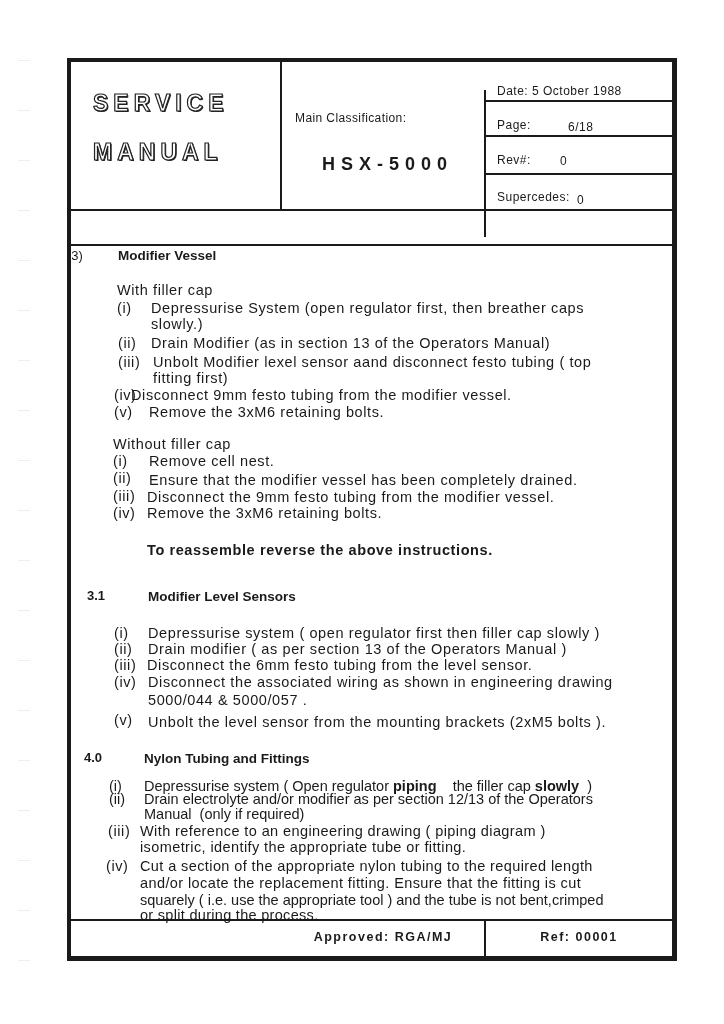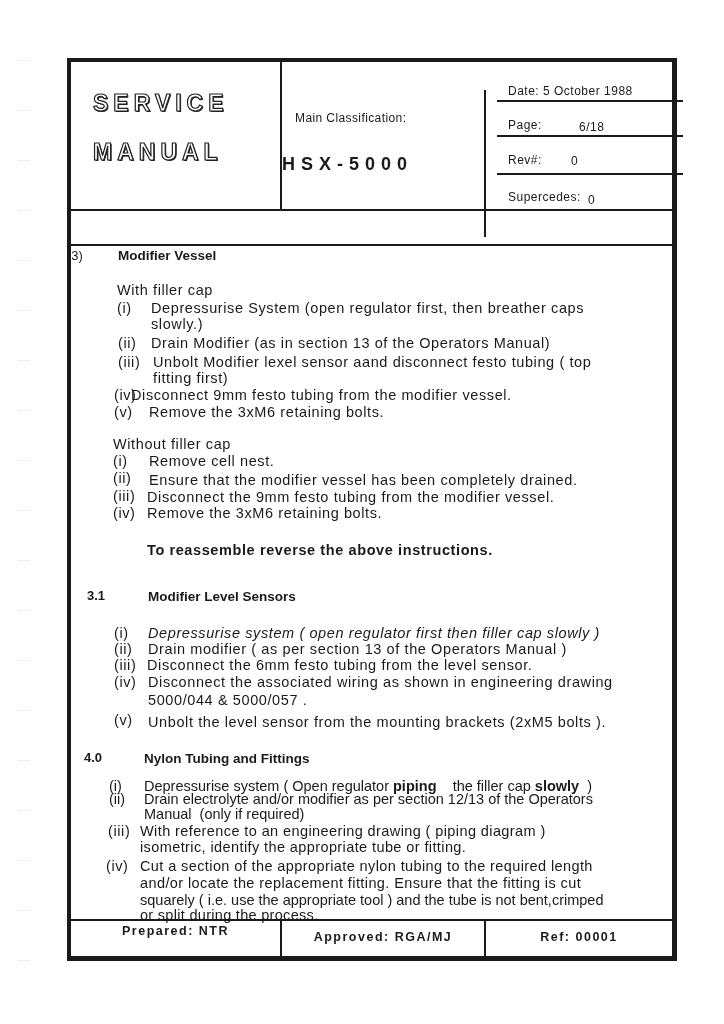--- a/index.html
+++ b/index.html
@@ -17,23 +17,23 @@
   .outline-text {
     position: absolute; left: 22px; font-family: "Liberation Sans", sans-serif; font-weight: bold;
     font-size: 23px; letter-spacing: 5px; color: #ffffff;
     -webkit-text-stroke: 1.2px #222;
     text-shadow: 1px 1px 0 #222;
   }
   .ot1 { top: 28px; text-align: right; }
   .ot2 { top: 77px; }
   .hdr-class { position: absolute; left: 211px; top: 0; width: 202px; height: 147px; border-right: 2px solid #1a1a1a; margin-top: 28px; }
   .class-label { position: absolute; left: 13px; top: 21px; font-size: 12px; letter-spacing: 0.4px; }
-  .class-value { position: absolute; left: 0; width: 171px; top: 64px; text-align: left; font-size: 18px; font-weight: bold; letter-spacing: 6px; }
+  .class-value { position: absolute; left: 0; width: 171px; top: 64px; text-align: right; font-size: 18px; font-weight: bold; letter-spacing: 6px; }
   .hdr-meta { position: absolute; left: 415px; top: 0; width: 186px; height: 147px; }
-  .meta-row { position: absolute; left: 0; width: 186px; border-bottom: 2px solid #1a1a1a; font-size: 12px; letter-spacing: 0.5px; margin-left: 11px; }
+  .meta-row { position: absolute; left: 0; width: 186px; border-bottom: 2px solid #1a1a1a; font-size: 12px; letter-spacing: 0.5px; }
   .meta-row span.lbl { position: absolute; left: 11px; }
   .meta-row span.val { position: absolute; }
   .mr1 { top: 0; height: 38px; }
   .mr1 .lbl { top: 22px; }
   .mr2 { top: 40px; height: 33px; }
   .mr2 .lbl { top: 16px; } .mr2 .val { left: 82px; top: 18px; }
   .mr3 { top: 75px; height: 36px; }
   .mr3 .lbl { top: 16px; } .mr3 .val { left: 74px; top: 17px; }
   .mr4 { top: 113px; height: 34px; border-bottom: none; }
   .mr4 .lbl { top: 15px; } .mr4 .val { left: 91px; top: 18px; }
@@ -139,21 +139,21 @@
     <div class="rn" style="left:42px; top:242px;">(iii)</div>
     <div class="line" style="left:76px; top:243px;">Disconnect the 9mm festo tubing from the modifier vessel.</div>
     <div class="rn" style="left:42px; top:259px;">(iv)</div>
     <div class="line" style="left:76px; top:259px;">Remove the 3xM6 retaining bolts.</div>
     <div class="line" style="left:76px; top:296px;font-weight:bold;">To reassemble reverse the above instructions.</div>
 
     <div class="sec-num" style="left:16px; top:342px;">3.1</div>
     <div class="sec-title" style="left:77px; top:343px;">Modifier Level Sensors</div>
 
     <div class="rn" style="left:43px; top:379px;">(i)</div>
-    <div class="line" style="left:77px; top:379px;font-style:italic;">Depressurise system ( open regulator first then filler cap slowly )</div>
+    <div class="line" style="left:77px; top:379px;">Depressurise system ( open regulator first then filler cap slowly )</div>
     <div class="rn" style="left:43px; top:395px;">(ii)</div>
     <div class="line" style="left:77px; top:395px;">Drain modifier ( as per section 13 of the Operators Manual )</div>
     <div class="rn" style="left:43px; top:411px;">(iii)</div>
     <div class="line" style="left:76px; top:411px;">Disconnect the 6mm festo tubing from the level sensor.</div>
     <div class="rn" style="left:43px; top:428px;">(iv)</div>
     <div class="line" style="left:77px; top:428px;">Disconnect the associated wiring as shown in engineering drawing</div>
     <div class="line" style="left:77px; top:446px;">5000/044 &amp; 5000/057 .</div>
     <div class="rn" style="left:43px; top:466px;">(v)</div>
     <div class="line" style="left:77px; top:468px;">Unbolt the level sensor from the mounting brackets (2xM5 bolts ).</div>
 
@@ -171,17 +171,16 @@
     <div class="line" style="left:69px; top:577px; letter-spacing:0.4px;">With reference to an engineering drawing ( piping diagram )</div>
     <div class="line" style="left:69px; top:593px; letter-spacing:0.4px;">isometric, identify the appropriate tube or fitting.</div>
     <div class="rn" style="left:35px; top:612px;">(iv)</div>
     <div class="line" style="left:69px; top:612px; letter-spacing:0.4px;">Cut a section of the appropriate nylon tubing to the required length</div>
     <div class="line" style="left:69px; top:629px; letter-spacing:0.4px;">and/or locate the replacement fitting. Ensure that the fitting is cut</div>
     <div class="line tight" style="left:69px; top:646px;">squarely ( i.e. use the appropriate tool ) and the tube is not bent,crimped</div>
     <div class="line" style="left:69px; top:661px; letter-spacing:0.3px;">or split during the process.</div>
   </div>
 
   <div class="footer">
-    <div class="fcell fc1">Prepared: NTR</div>
     <div class="fcell fc2">Approved: RGA/MJ</div>
     <div class="fcell fc3">Ref: 00001</div>
   </div>
 </div>
 
 </body></html>

